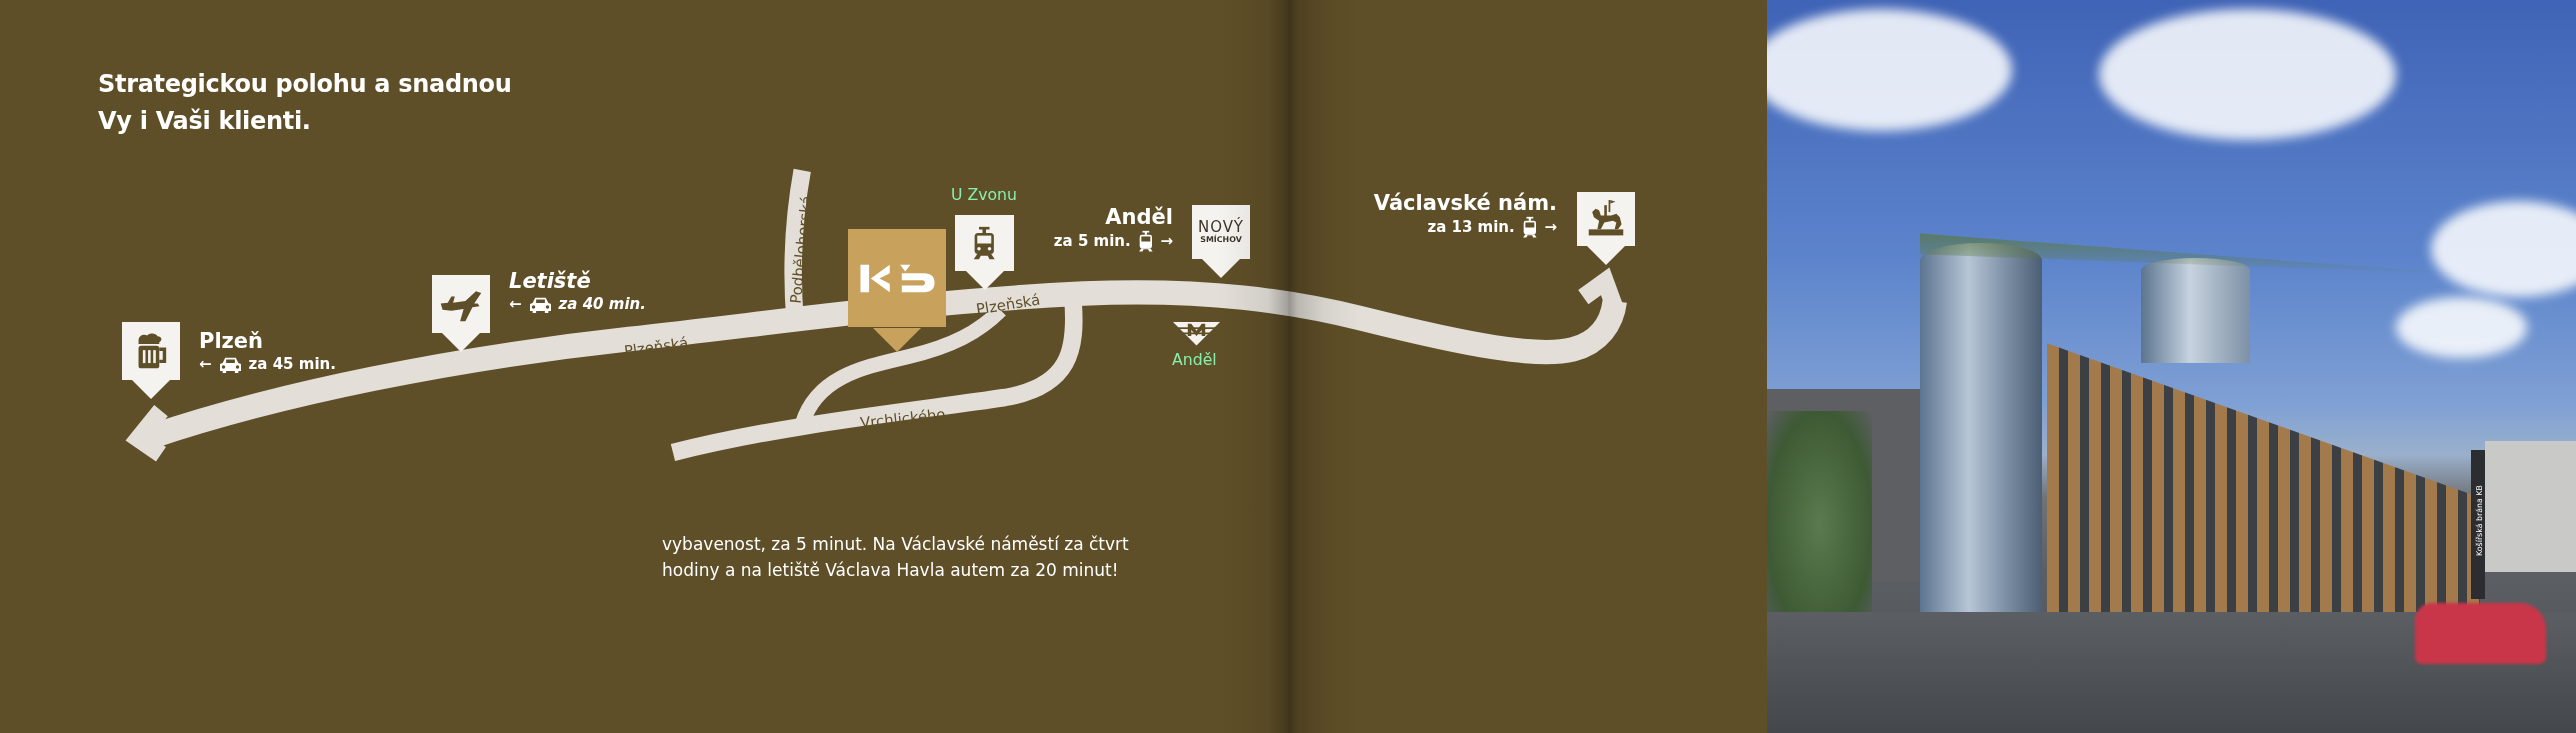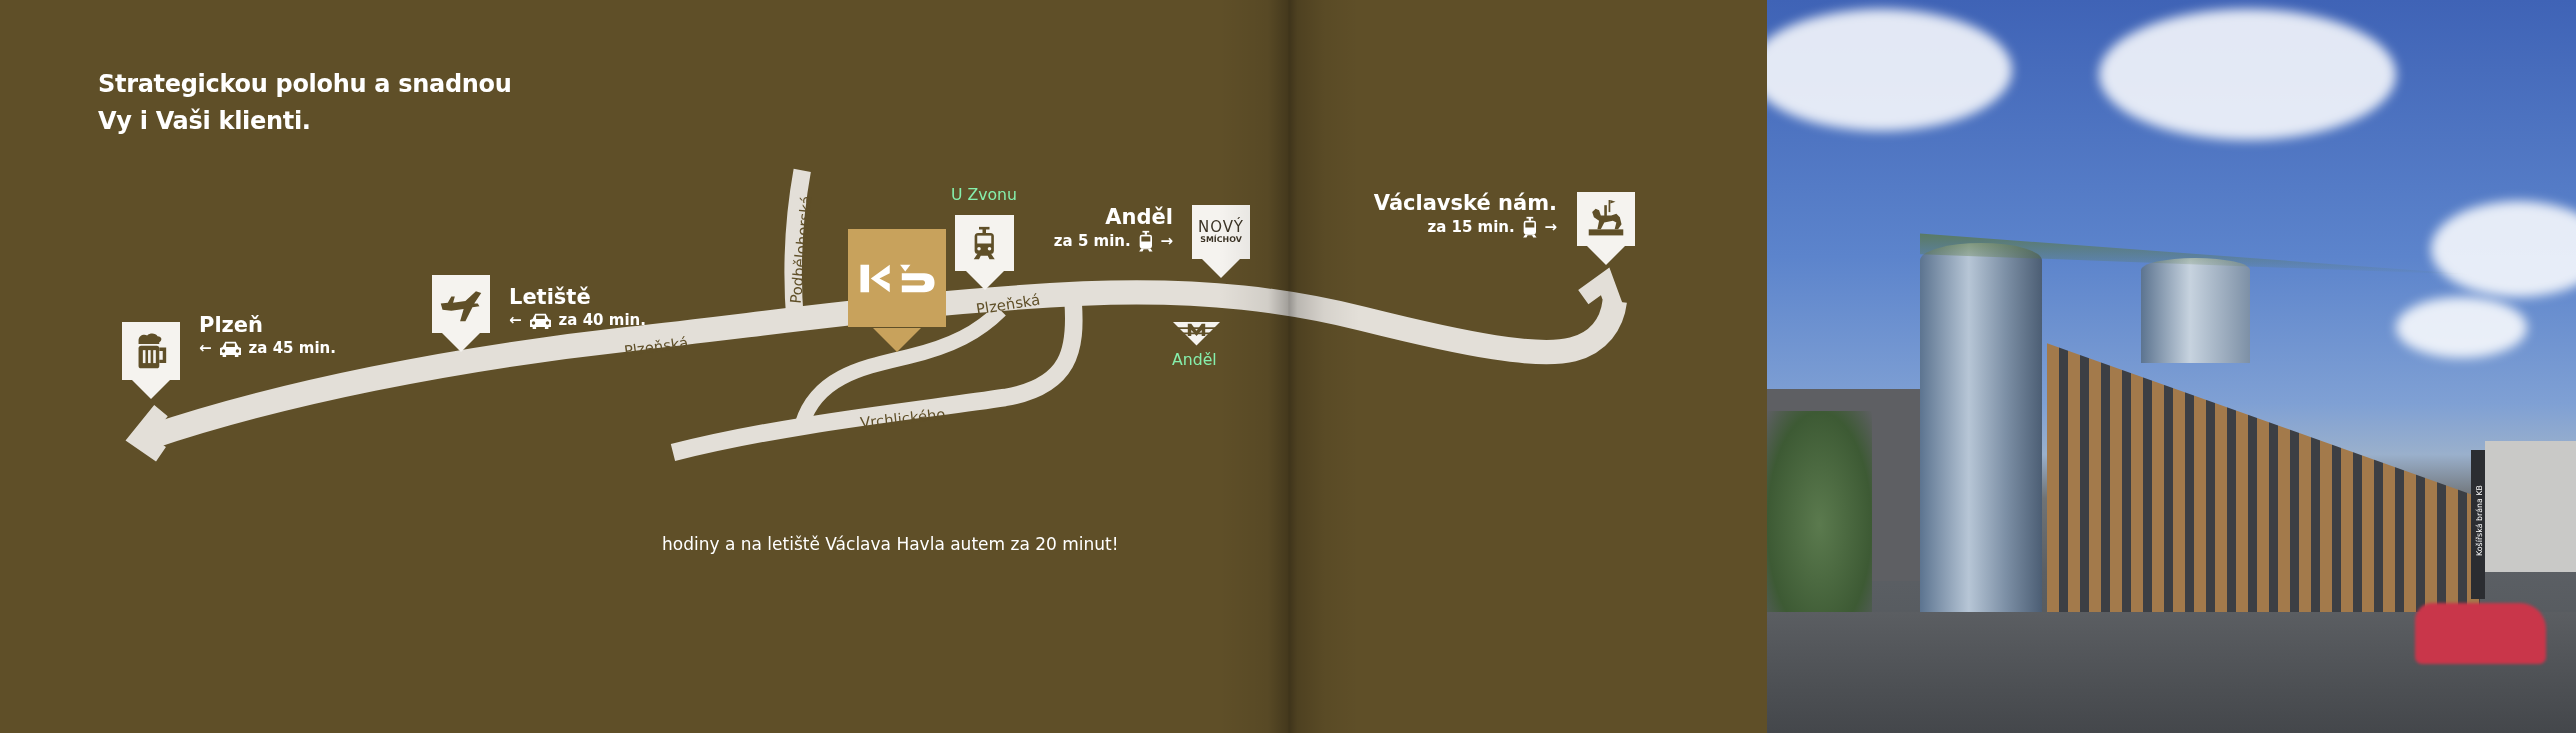--- a/index.html
+++ b/index.html
@@ -69,42 +69,42 @@
         <svg width="33" height="38" viewBox="0 0 38 44">
             <path d="M4 10 C4 4,10 2,14 4 C17 1,24 1,26 5 C31 5,32 10,28 12 L28 14 L4 14 Z" fill="#5f4f28"></path>
             <rect x="4" y="16" width="24" height="26" rx="3" fill="#5f4f28"></rect>
             <path d="M28 20 L34 20 L34 34 L28 34" fill="none" stroke="#5f4f28" stroke-width="4"></path>
             <rect x="9" y="21" width="3" height="15" fill="#f5f3ef"></rect>
             <rect x="15" y="21" width="3" height="15" fill="#f5f3ef"></rect>
             <rect x="21" y="21" width="3" height="15" fill="#f5f3ef"></rect>
           </svg>
       </div>
     </div>
-    <div class="place" style="left:199px; top:312px;">
+    <div class="place" style="left:199px; top:328px;">
       <div class="name">Plzeň</div>
       <div class="travel">
         <span>←</span>
         <svg width="23" height="17.5" viewBox="0 0 26 20">
             <path d="M4 8 L7 2 L19 2 L22 8 L25 9 L25 17 L22 17 L22 20 L18 20 L18 17 L8 17 L8 20 L4 20 L4 17 L1 17 L1 9 Z" fill="#fff"></path>
             <rect x="8" y="4" width="10" height="4" fill="#5f4f28"></rect>
             <circle cx="5" cy="12.5" r="2" fill="#5f4f28"></circle>
             <circle cx="21" cy="12.5" r="2" fill="#5f4f28"></circle>
           </svg>
         <span>za 45 min.</span>
       </div>
     </div>
 
     <div class="marker" style="left:432px; top:275px; width:58px; height:58px;">
       <div class="icon">
         <svg width="44" height="37" viewBox="0 0 50 42">
             <path d="M2 20 L10 19 L14 12 L18 12 L16 19 L30 17 L42 6 L48 8 L40 20 L44 20 L46 23 L38 24 L30 40 L24 40 L28 26 L14 28 L4 27 Z" fill="#5f4f28"></path>
           </svg>
       </div>
     </div>
-    <div class="place" style="left:509px; top:284px;">
+    <div class="place" style="left:509px; top:268px;font-style:italic;">
       <div class="name">Letiště</div>
       <div class="travel">
         <span>←</span>
         <svg width="23" height="17.5" viewBox="0 0 26 20">
             <path d="M4 8 L7 2 L19 2 L22 8 L25 9 L25 17 L22 17 L22 20 L18 20 L18 17 L8 17 L8 20 L4 20 L4 17 L1 17 L1 9 Z" fill="#fff"></path>
             <rect x="8" y="4" width="10" height="4" fill="#5f4f28"></rect>
             <circle cx="5" cy="12.5" r="2" fill="#5f4f28"></circle>
             <circle cx="21" cy="12.5" r="2" fill="#5f4f28"></circle>
           </svg>
         <span>za 40 min.</span>
@@ -164,21 +164,21 @@
           <rect x="0" y="6" width="54" height="2" fill="#5f4f28"></rect>
           <rect x="0" y="12" width="54" height="2" fill="#5f4f28"></rect>
           <path d="M17 2 L21 2 L27 10 L33 2 L37 2 L37 16 L33 16 L33 9 L27 16 L21 9 L21 16 L17 16 Z" fill="#5f4f28"></path>
         </svg>
     </div>
     <div class="stop-label" style="left:1172px; top:350px;">Anděl</div>
 
     <div class="place right" style="left:1363px; top:190px; width:194px;">
       <div class="name" style="text-align:right;">Václavské nám.</div>
       <div class="travel">
-        <span>za 15 min.</span>
+        <span>za 13 min.</span>
         <svg width="15.7" height="23" viewBox="0 0 28 40">
             <rect x="8" y="1" width="12" height="3" fill="#fff"></rect>
             <rect x="12" y="3" width="4" height="5" fill="#fff"></rect>
             <rect x="3" y="8" width="22" height="24" rx="4" fill="#fff"></rect>
             <rect x="6" y="11" width="16" height="9" fill="#5f4f28"></rect>
             <path d="M6 32 L2 38 L8 38 L10 34 L18 34 L20 38 L26 38 L22 32 Z" fill="#fff"></path>
           </svg>
         <span>→</span>
       </div>
     </div>
@@ -188,20 +188,21 @@
             <rect x="2" y="34" width="40" height="7" fill="#5f4f28"></rect>
             <path d="M6 14 L10 10 L14 12 L16 18 L28 18 L34 16 L38 20 L40 28 L36 34 L32 34 L34 26 L30 24 L20 26 L16 34 L12 34 L14 24 L8 20 Z" fill="#5f4f28"></path>
             <rect x="20" y="6" width="3" height="13" fill="#5f4f28"></rect>
             <rect x="25" y="0" width="2" height="14" fill="#5f4f28"></rect>
             <path d="M27 0 L33 2 L27 4 Z" fill="#5f4f28"></path>
           </svg>
       </div>
     </div>
 
     <div class="body-text">
+      <div>vybavenost, za 5 minut. Na Václavské náměstí za čtvrt</div>
       <div>hodiny a na letiště Václava Havla autem za 20 minut!</div>
     </div>
 
     <div class="fold"></div>
   </div>
 
   <div class="photo">
     <div class="cloud" style="left:-17.5px; top:8.7px; width:262px; height:122px;"></div>
     <div class="cloud" style="left:332px; top:8.7px; width:297px; height:131px;"></div>
     <div class="cloud" style="left:664px; top:201px; width:175px; height:96px;"></div>

